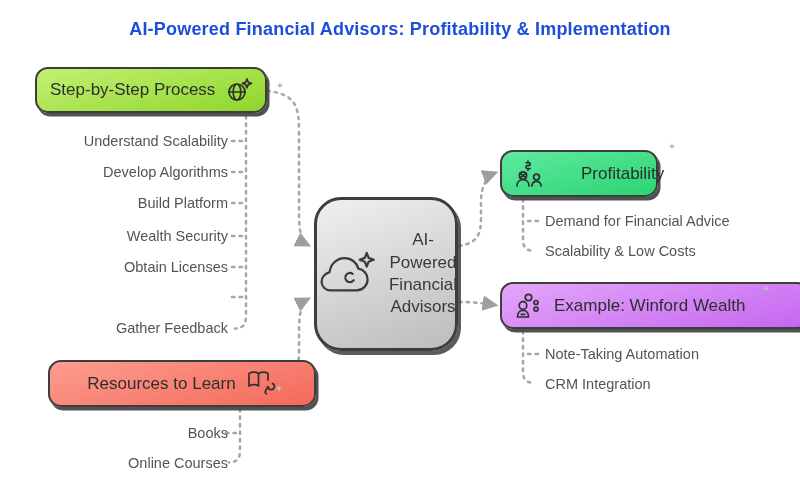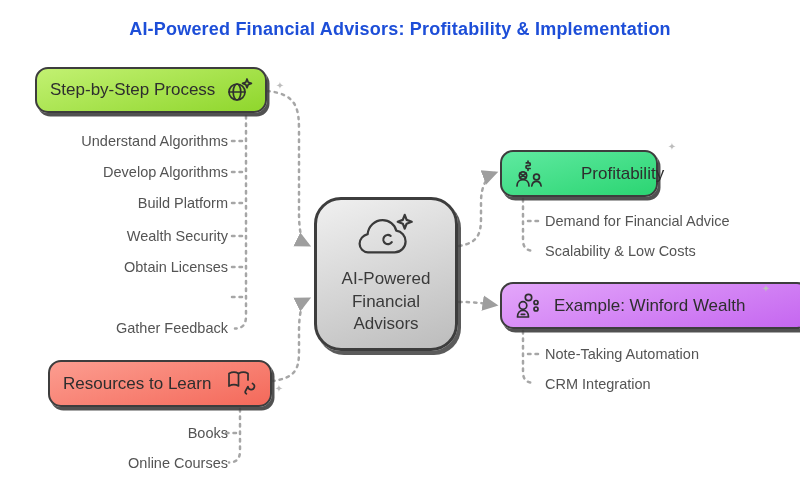--- a/index.html
+++ b/index.html
@@ -23,34 +23,34 @@
     border: 2px solid #3d3d3d;
     border-radius: 13px;
     box-shadow: 2.5px 3.5px 0 rgba(62,62,62,.9);
     padding: 0 13px;
     gap: 11px;
   }
   .branch-label { font-size: 17px; font-weight: 500; color: #2e2e2e; white-space: nowrap; }
   .box-process   { left: 35px;  top: 67px;  width: 232px; height: 46px;
                    background: linear-gradient(165deg, #c2f172 0%, #8fd62c 100%);
                    justify-content: space-between; }
-  .box-resources { left: 48px;  top: 360px; width: 224px; height: 47px;
+  .box-resources { left: 48px;  top: 360px; width: 268px; height: 47px;
                    background: linear-gradient(165deg, #fc9d90 0%, #f4695a 100%);
-                   justify-content: space-between; }
+                   justify-content: center; }
   .box-profitability { left: 500px; top: 150px; width: 158px; height: 47px;
                    background: linear-gradient(165deg, #5fe9a0 0%, #2bd572 100%); gap: 36px; }
   .box-example   { left: 500px; top: 282px; width: 310px; height: 47px;
                    background: linear-gradient(165deg, #e3a6fa 0%, #c566f0 100%); }
   .center-node {
     position: absolute; left: 314px; top: 197px; width: 144px; height: 154px;
     box-sizing: border-box;
     background: linear-gradient(160deg, #f0f0f0 0%, #bcbcbc 100%);
     border: 3px solid #3d3d3d; border-radius: 27px;
     box-shadow: 3px 4px 0 rgba(62,62,62,.85);
-    display: flex; flex-direction: column; align-items: center; justify-content: center;
+    display: flex; flex-direction: row; align-items: center; justify-content: center;
     gap: 8px;
   }
   .center-label {
     font-size: 17px; font-weight: 500; color: #3a3a3a;
     text-align: center; line-height: 1.32; width: 118px;
   }
   .item {
     position: absolute; transform: translateY(-50%);
     font-size: 14.5px; font-weight: 500; color: #545454; white-space: nowrap;
   }
@@ -114,21 +114,21 @@
     <span class="branch-label">Step-by-Step Process</span>
     <span class="icon">
       <svg width="27" height="27" viewBox="0 0 27 27" fill="none" stroke="#2f2f2f" stroke-width="1.7" stroke-linecap="round" stroke-linejoin="round">
         <circle cx="11" cy="15" r="8"></circle>
         <ellipse cx="11" cy="15" rx="3.8" ry="8"></ellipse>
         <path d="M3 15 h16"></path>
         <path d="M21 2 l1.2 3.2 3.2 1.2 -3.2 1.2 -1.2 3.2 -1.2-3.2 -3.2-1.2 3.2-1.2 z"></path>
       </svg>
     </span>
   </div>
-  <div class="item item-left" style="top:141px">Understand Algorithms</div>
+  <div class="item item-left" style="top:141px">Understand Scalability</div>
   <div class="item item-left" style="top:172px">Develop Algorithms</div>
   <div class="item item-left" style="top:203px">Build Platform</div>
   <div class="item item-left" style="top:236px">Wealth Security</div>
   <div class="item item-left" style="top:267px">Obtain Licenses</div>
   <div class="item item-left" style="top:328px">Gather Feedback</div>
 
   <div class="branch-box box-resources">
     <span class="branch-label">Resources to Learn</span>
     <span class="icon">
       <svg width="30" height="28" viewBox="0 0 30 28" fill="none" stroke="#2f2f2f" stroke-width="1.7" stroke-linecap="round" stroke-linejoin="round">

